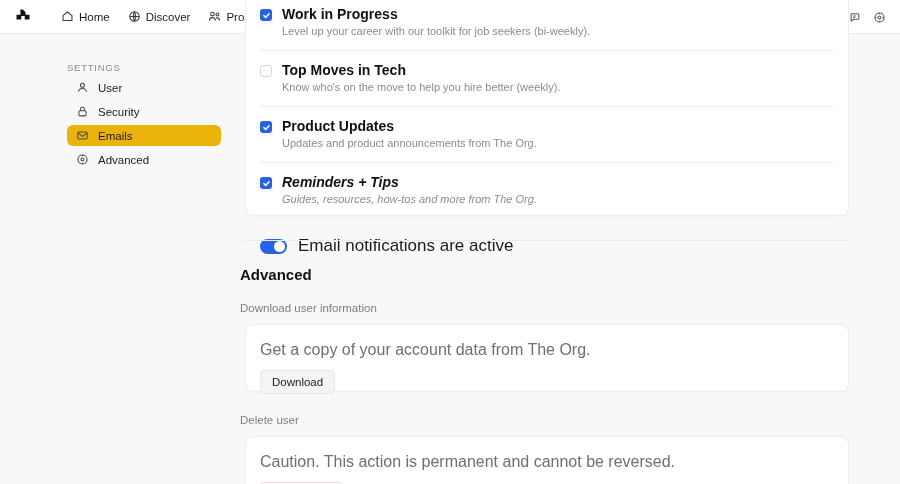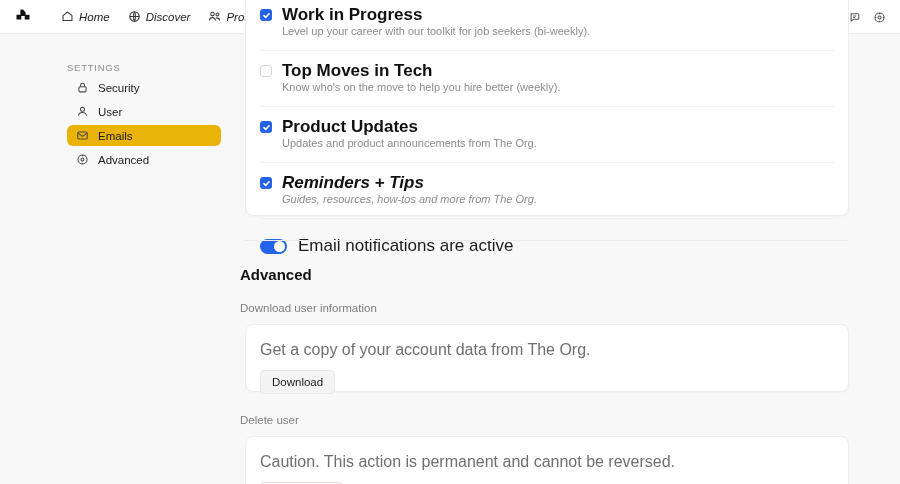--- a/index.html
+++ b/index.html
@@ -13,21 +13,21 @@
 
   
   .header {
     position: absolute; top: 0; left: 0;
     width: 900px; height: 34px;
     background: #ffffff;
     border-bottom: 1px solid #ececec;
     display: flex; align-items: center;
   }
   .logo { margin-left: 10px; width: 30px; height: 20px; display: flex; align-items: center; }
-  .nav { display: flex; align-items: center; margin-left: 12px; font-style: italic; }
+  .nav { display: flex; align-items: center; margin-left: 12px; }
   .nav-item {
     display: flex; align-items: center; gap: 5px;
     padding: 4px 9px; border-radius: 6px;
     font-size: 11.5px; color: #1b1b1b; cursor: pointer;
     white-space: nowrap;
   }
   .nav-divider { width: 1px; height: 16px; background: #e4e4e4; margin: 0 5px; }
   .nav-ico { width: 13px; height: 13px; display: block; color: #3a3a3a; }
 
   .header-right {
@@ -94,21 +94,21 @@
   }
   .pref-row.last { border-bottom: 1px solid #f0f0f0; font-style: italic; }
   .cbox {
     width: 12px; height: 12px; border-radius: 3px;
     flex: none; margin-top: 2px; cursor: pointer;
     display: flex; align-items: center; justify-content: center;
   }
   .cbox.on { background: #2563eb; }
   .cbox.off { background: #fff; border: 1px solid #d6d6d6; }
   .cbox svg { width: 9px; height: 9px; color: #fff; display: block; }
-  .pref-title { font-size: 17px; font-weight: bold; color: #111; line-height: 15px; }
+  .pref-title { font-size: 14px; font-weight: bold; color: #111; line-height: 15px; }
   .pref-desc { font-size: 11px; color: #8c8c8c; line-height: 15px; margin-top: 2px; }
 
   .toggle-row { display: flex; align-items: center; gap: 11px; padding: 17px 0 0 0; }
   .toggle {
     width: 27px; height: 15px; border-radius: 8px;
     background: #2563eb; position: relative; cursor: pointer; flex: none;
   }
   .toggle .knob {
     position: absolute; right: 2px; top: 2px;
     width: 11px; height: 11px; border-radius: 50%;
@@ -259,35 +259,35 @@
 </div>
 
 <div class="sidebar">
   <div class="sidebar-title">SETTINGS</div>
 
   <div class="side-list">
 
     <div class="side-item">
       <span class="side-ico">
         <svg viewBox="0 0 16 16" fill="none" stroke="currentColor" stroke-width="1.3">
+          <circle cx="8" cy="5.3" r="2.5"></circle>
+            <path d="M3.2 13.2c0-2.5 2.1-4 4.8-4s4.8 1.5 4.8 4"></path>
+        </svg>
+      </span>
+      <span>User</span>
+    </div>
+
+    <div class="side-item">
+      <span class="side-ico">
+        <svg viewBox="0 0 16 16" fill="none" stroke="currentColor" stroke-width="1.3">
           <rect x="3.6" y="7" width="8.8" height="6.4" rx="1.3"></rect>
           <path d="M5.6 7V5.1a2.4 2.4 0 0 1 4.8 0V7"></path>
         </svg>
       </span>
       <span>Security</span>
-    </div>
-
-    <div class="side-item">
-      <span class="side-ico">
-        <svg viewBox="0 0 16 16" fill="none" stroke="currentColor" stroke-width="1.3">
-          <circle cx="8" cy="5.3" r="2.5"></circle>
-            <path d="M3.2 13.2c0-2.5 2.1-4 4.8-4s4.8 1.5 4.8 4"></path>
-        </svg>
-      </span>
-      <span>User</span>
     </div>
 
     <div class="side-item active">
       <span class="side-ico">
         <svg viewBox="0 0 16 16" fill="none" stroke="currentColor" stroke-width="1.3">
           <rect x="2.2" y="3.8" width="11.6" height="8.4" rx="1.3"></rect>
           <path d="M2.6 5l5.4 4 5.4-4"></path>
         </svg>
       </span>
       <span>Emails</span>

